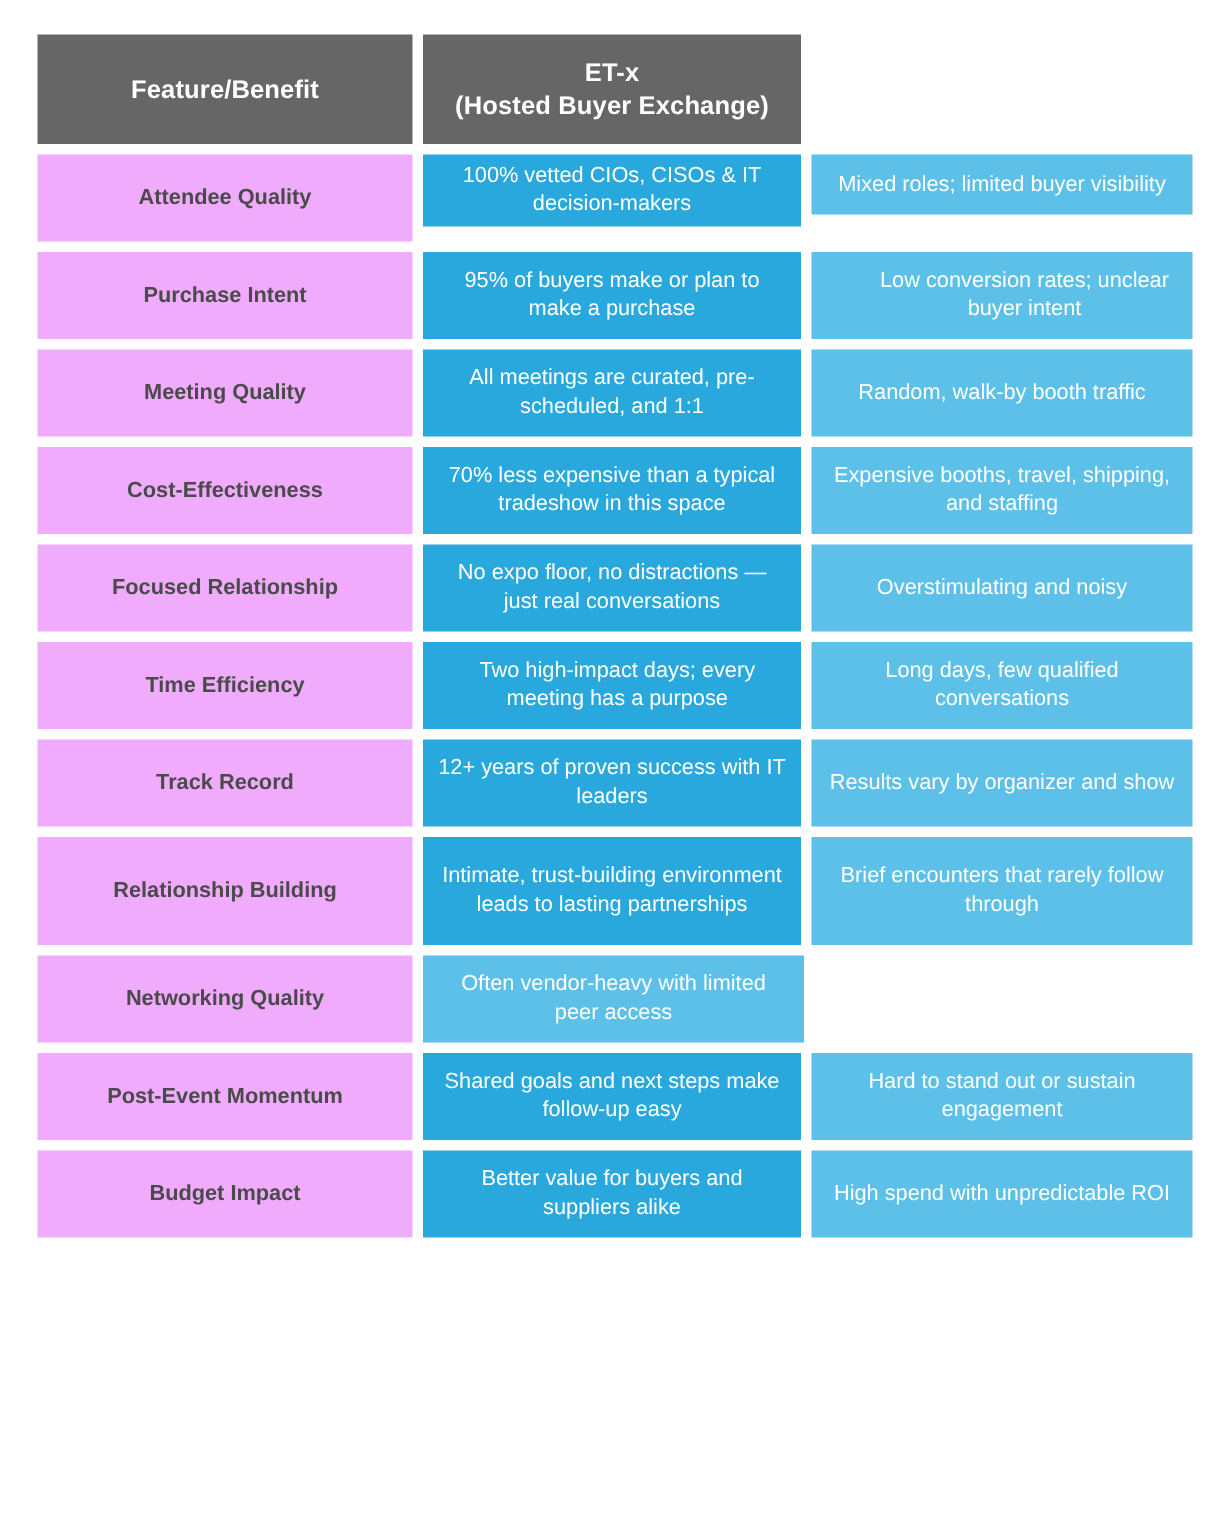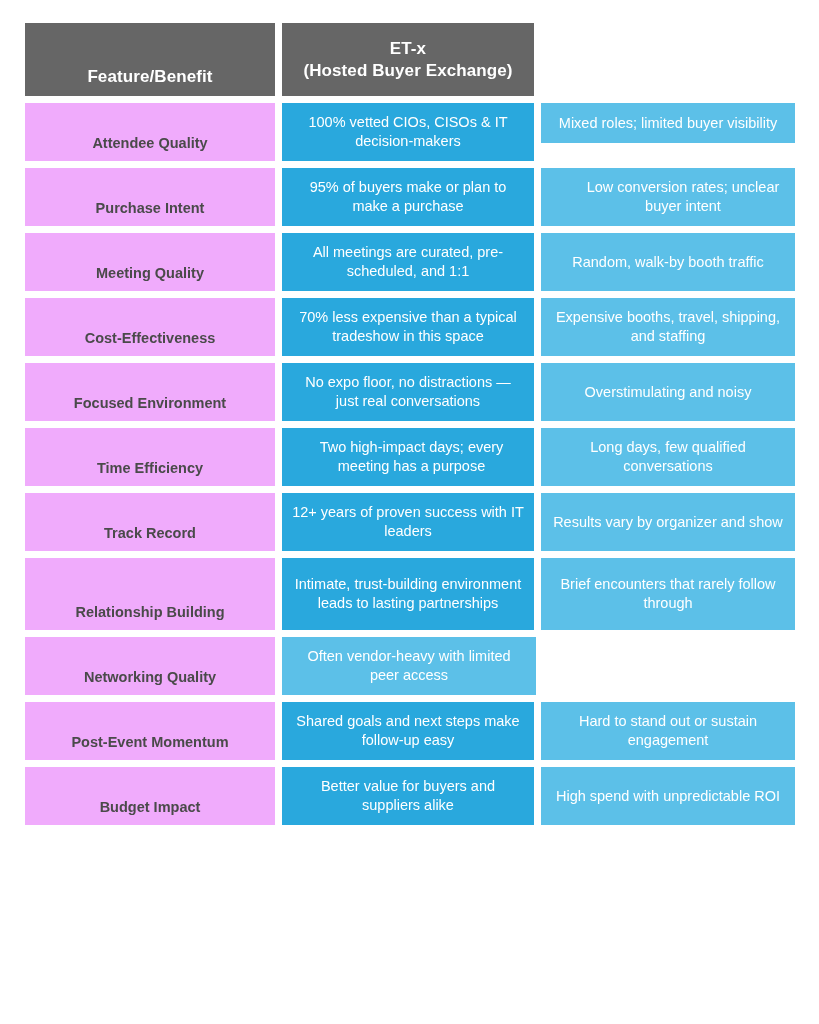--- a/index.html
+++ b/index.html
@@ -32,21 +32,21 @@
     box-sizing: border-box;
     display: flex;
     align-items: center;
     justify-content: center;
     text-align: center;
     padding: 8px 10px;
     line-height: 1.28;
   }
 
   
-  .col-feature  { width: 250px; flex: 0 0 250px; align-items: flex-end; }
+  .col-feature  { width: 250px; flex: 0 0 250px; }
   .col-etx      { width: 252px; flex: 0 0 252px; }
   .col-trad     { width: 254px; flex: 0 0 254px; }
 
   
   .header-row .cell {
     background: #666666;
     color: #ffffff;
     font-weight: bold;
     font-size: 17px;
     letter-spacing: 0.1px;
@@ -96,21 +96,21 @@
         <span>(Hosted Buyer Exchange)</span>
       </span>
     </div>
   </div>
 
   <div id="table-body">
       <div class="table-row body-row">
         <div class="cell col-feature" style="height: 58px;">
           <span class="cell-text">Attendee Quality</span>
         </div>
-        <div class="cell col-etx" style="height: 58px;">
+        <div class="cell col-etx" style="height: 48px;">
           <span class="cell-text">100% vetted CIOs, CISOs &amp; IT decision-makers</span>
         </div>
         <div class="cell col-trad" style="height: 40px;">
           <span class="cell-text">Mixed roles; limited buyer visibility</span>
         </div>
       </div>
       <div class="table-row body-row">
         <div class="cell col-feature" style="height: 58px;">
           <span class="cell-text">Purchase Intent</span>
         </div>
@@ -138,21 +138,21 @@
         </div>
         <div class="cell col-etx" style="height: 58px;">
           <span class="cell-text">70% less expensive than a typical tradeshow in this space</span>
         </div>
         <div class="cell col-trad" style="height: 58px;">
           <span class="cell-text">Expensive booths, travel, shipping, and staffing</span>
         </div>
       </div>
       <div class="table-row body-row">
         <div class="cell col-feature" style="height: 58px;">
-          <span class="cell-text">Focused Environment</span>
+          <span class="cell-text">Focused Relationship</span>
         </div>
         <div class="cell col-etx" style="height: 58px;">
           <span class="cell-text">No expo floor, no distractions — just real conversations</span>
         </div>
         <div class="cell col-trad" style="height: 58px;">
           <span class="cell-text">Overstimulating and noisy</span>
         </div>
       </div>
       <div class="table-row body-row">
         <div class="cell col-feature" style="height: 58px;">

